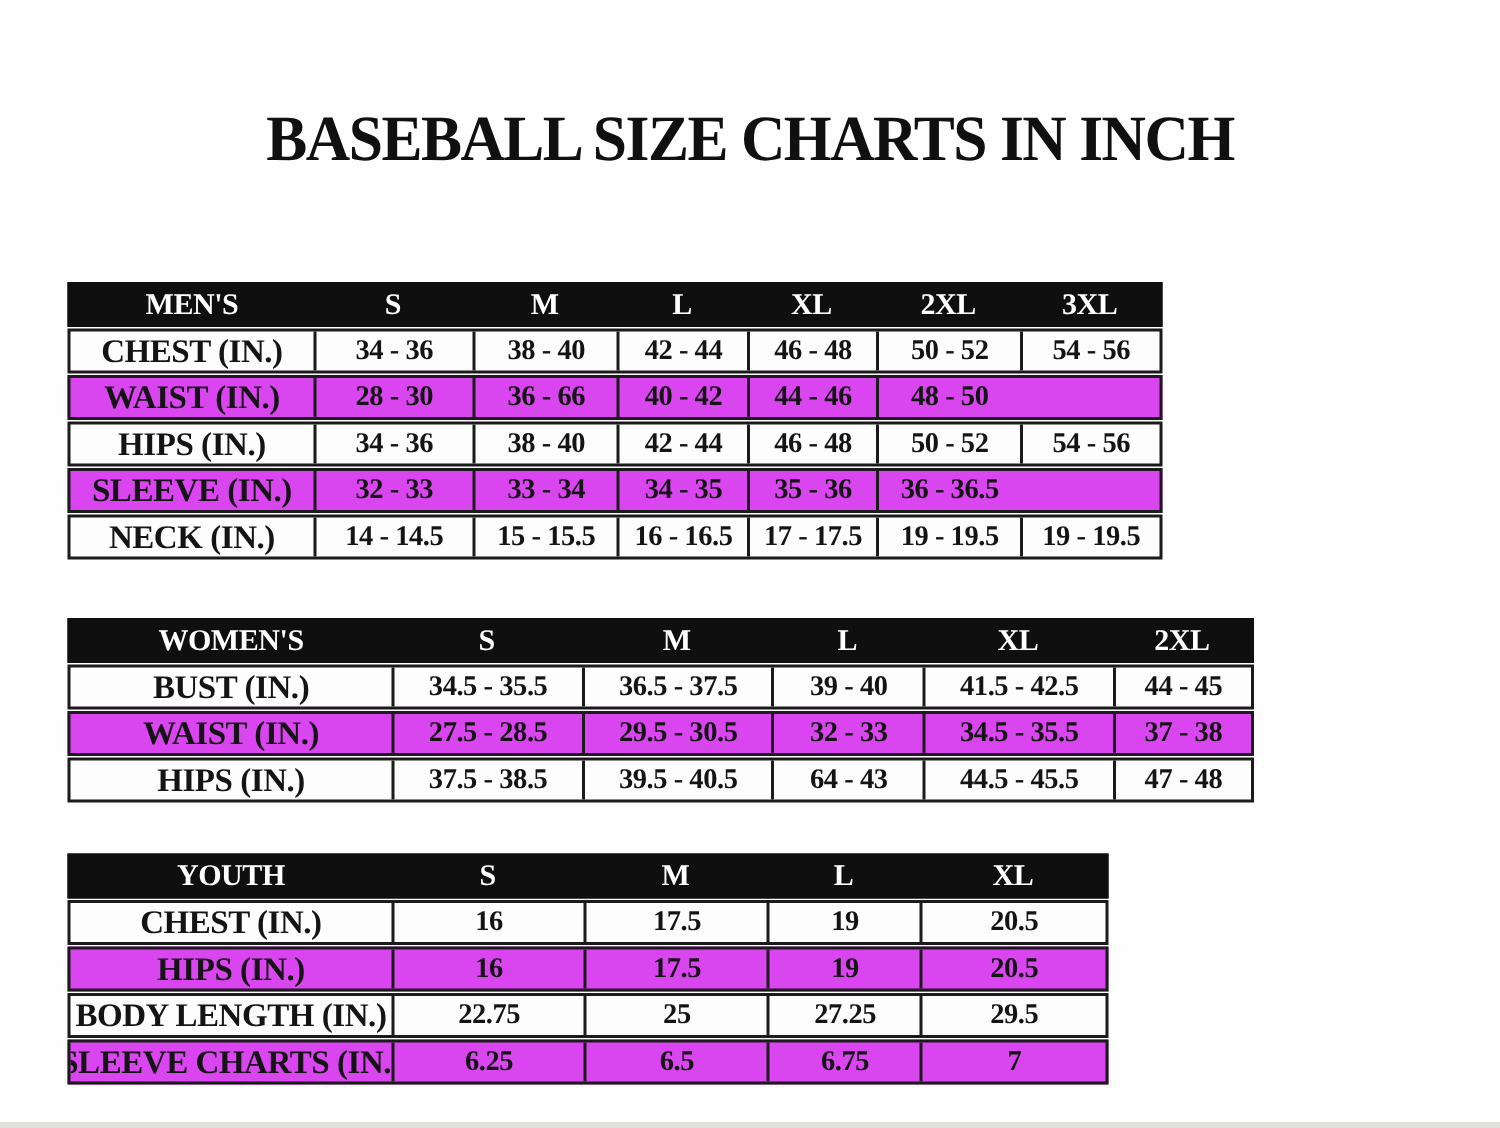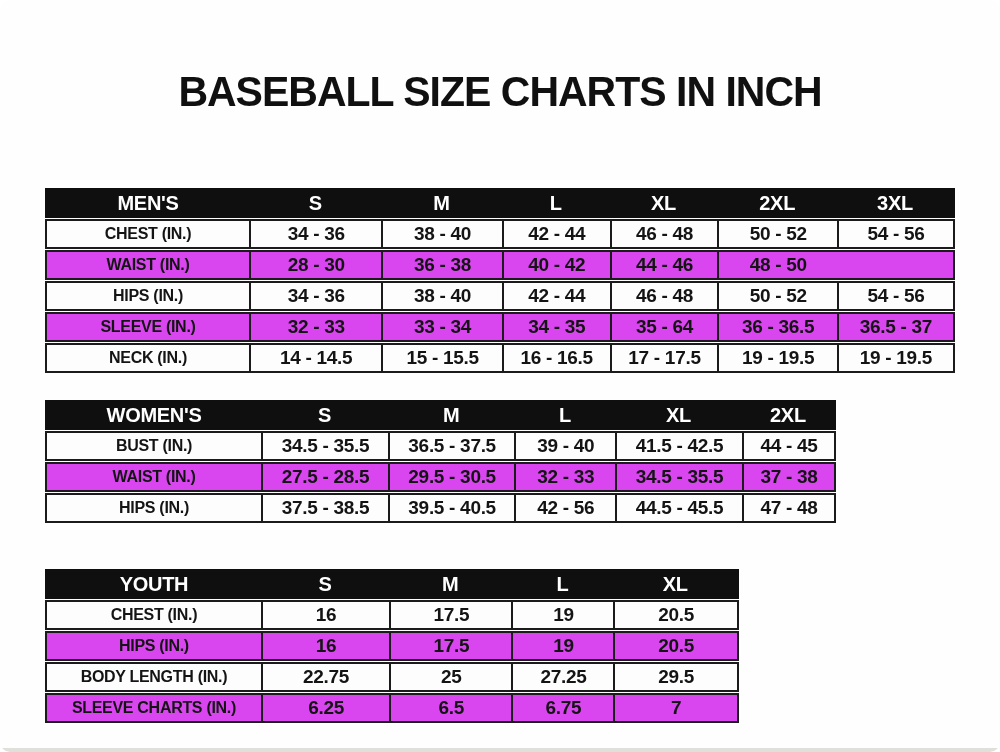--- a/index.html
+++ b/index.html
@@ -1,37 +1,36 @@
 <!DOCTYPE html>
 <html><head>
 <meta charset="utf-8">
 <style>
   html,body{margin:0;padding:0;}
   .page{
     position:relative;
     width:1000px;height:752px;
     background:#fefefe;
     overflow:hidden;
-    font-family:Liberation Sans, sans-serif;
-    border-radius:10px;
+    font-family:Liberation Serif, serif;
   }
   .title{
     position:absolute;
     left:0;top:68px;width:1000px;
     margin:0;
     text-align:center;
     font-size:41px;
     font-weight:bold;
     letter-spacing:-1px;
     color:#101010;
     transform:scaleY(1.05);
   }
   .size-table{position:absolute;}
-  .t-mens  {left:45px;top:188px;width:910px;}
-  .t-womens{left:45px;top:400px;width:791px;}
+  .t-mens  {left:45px;top:188px;width:730px;}
+  .t-womens{left:45px;top:412px;width:791px;}
   .t-youth {left:45px;top:569px;width:694px;}
 
   .row{
     display:flex;
     height:30px;
     box-sizing:border-box;
     border:2px solid #1b1b1b;
     margin-bottom:1px;
     background:#fdfdfd;
   }
@@ -49,21 +48,21 @@
     font-weight:bold;
     font-size:19px;
     color:#141414;
     border-left:2px solid #1b1b1b;
     overflow:hidden;
     white-space:nowrap;
     letter-spacing:-0.3px;
   }
   .cell:first-child{border-left:none;}
   .row.header .cell{border-left:none;color:#ffffff;font-size:20px;}
-  .cell.label{font-size:16px;}
+  .cell.label{font-size:22px;}
 
   
   .t-mens   .cell:nth-child(1){width:22.3%;}
   .t-mens   .cell:nth-child(2){width:14.6%;}
   .t-mens   .cell:nth-child(3){width:13.3%;}
   .t-mens   .cell:nth-child(4){width:11.9%;}
   .t-mens   .cell:nth-child(5){width:11.9%;}
   .t-mens   .cell:nth-child(6){width:13.2%;}
   .t-mens   .cell:nth-child(7){width:12.8%;}
 
@@ -108,42 +107,41 @@
         <div class="cell">34 - 36</div>
         <div class="cell">38 - 40</div>
         <div class="cell">42 - 44</div>
         <div class="cell">46 - 48</div>
         <div class="cell">50 - 52</div>
         <div class="cell">54 - 56</div>
       </div>
       <div class="row alt">
         <div class="cell label">WAIST (IN.)</div>
         <div class="cell">28 - 30</div>
-        <div class="cell">36 - 38</div>
+        <div class="cell">36 - 66</div>
         <div class="cell">40 - 42</div>
         <div class="cell">44 - 46</div>
         <div class="cell">48 - 50</div>
       </div>
       <div class="row">
         <div class="cell label">HIPS (IN.)</div>
         <div class="cell">34 - 36</div>
         <div class="cell">38 - 40</div>
         <div class="cell">42 - 44</div>
         <div class="cell">46 - 48</div>
         <div class="cell">50 - 52</div>
         <div class="cell">54 - 56</div>
       </div>
       <div class="row alt">
         <div class="cell label">SLEEVE (IN.)</div>
         <div class="cell">32 - 33</div>
         <div class="cell">33 - 34</div>
         <div class="cell">34 - 35</div>
-        <div class="cell">35 - 64</div>
+        <div class="cell">35 - 36</div>
         <div class="cell">36 - 36.5</div>
-        <div class="cell">36.5 - 37</div>
       </div>
       <div class="row">
         <div class="cell label">NECK (IN.)</div>
         <div class="cell">14 - 14.5</div>
         <div class="cell">15 - 15.5</div>
         <div class="cell">16 - 16.5</div>
         <div class="cell">17 - 17.5</div>
         <div class="cell">19 - 19.5</div>
         <div class="cell">19 - 19.5</div>
       </div>
@@ -171,21 +169,21 @@
         <div class="cell">27.5 - 28.5</div>
         <div class="cell">29.5 - 30.5</div>
         <div class="cell">32 - 33</div>
         <div class="cell">34.5 - 35.5</div>
         <div class="cell">37 - 38</div>
       </div>
       <div class="row">
         <div class="cell label">HIPS (IN.)</div>
         <div class="cell">37.5 - 38.5</div>
         <div class="cell">39.5 - 40.5</div>
-        <div class="cell">42 - 56</div>
+        <div class="cell">64 - 43</div>
         <div class="cell">44.5 - 45.5</div>
         <div class="cell">47 - 48</div>
       </div>
     </section>
 
   <section class="size-table t-youth">
       <div class="row header">
         <div class="cell label">YOUTH</div>
         <div class="cell">S</div>
         <div class="cell">M</div>

